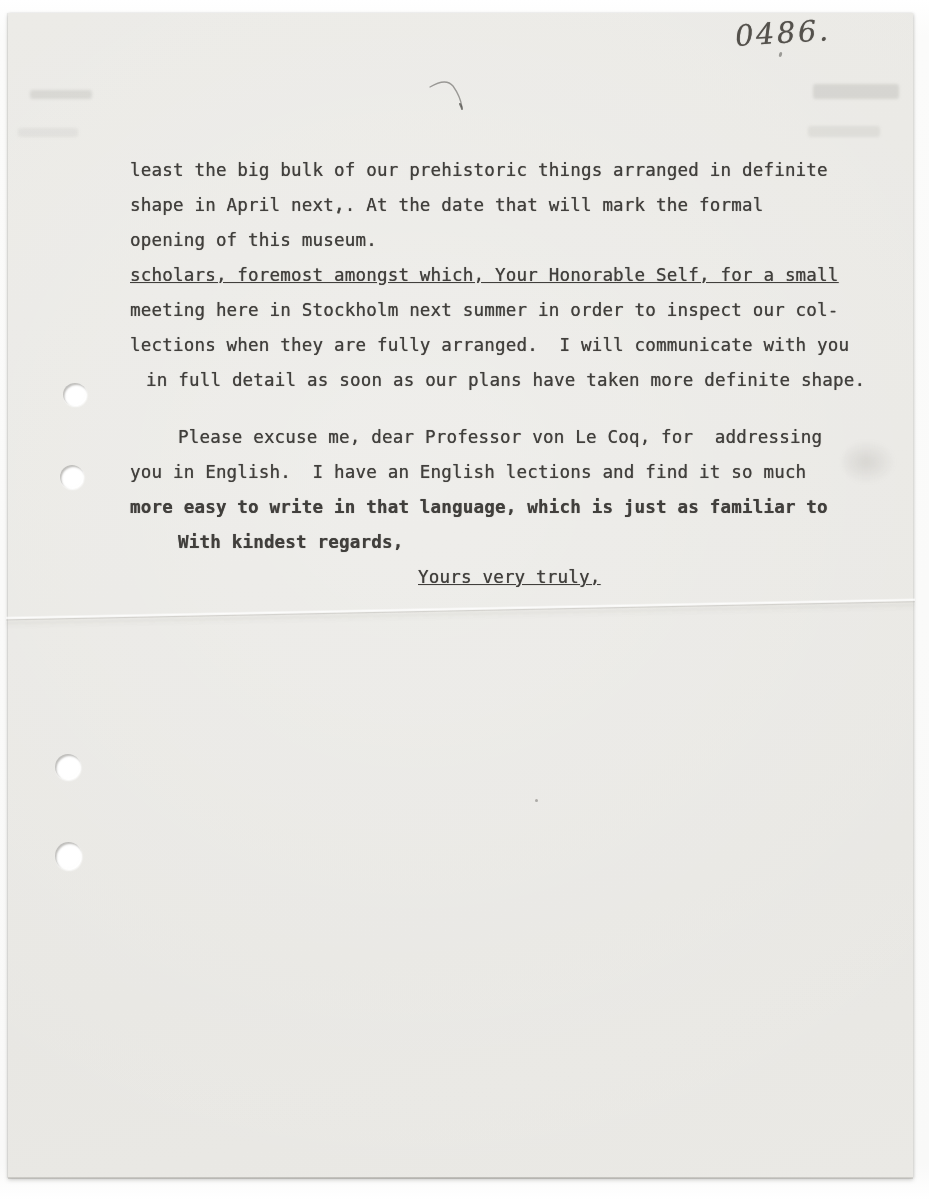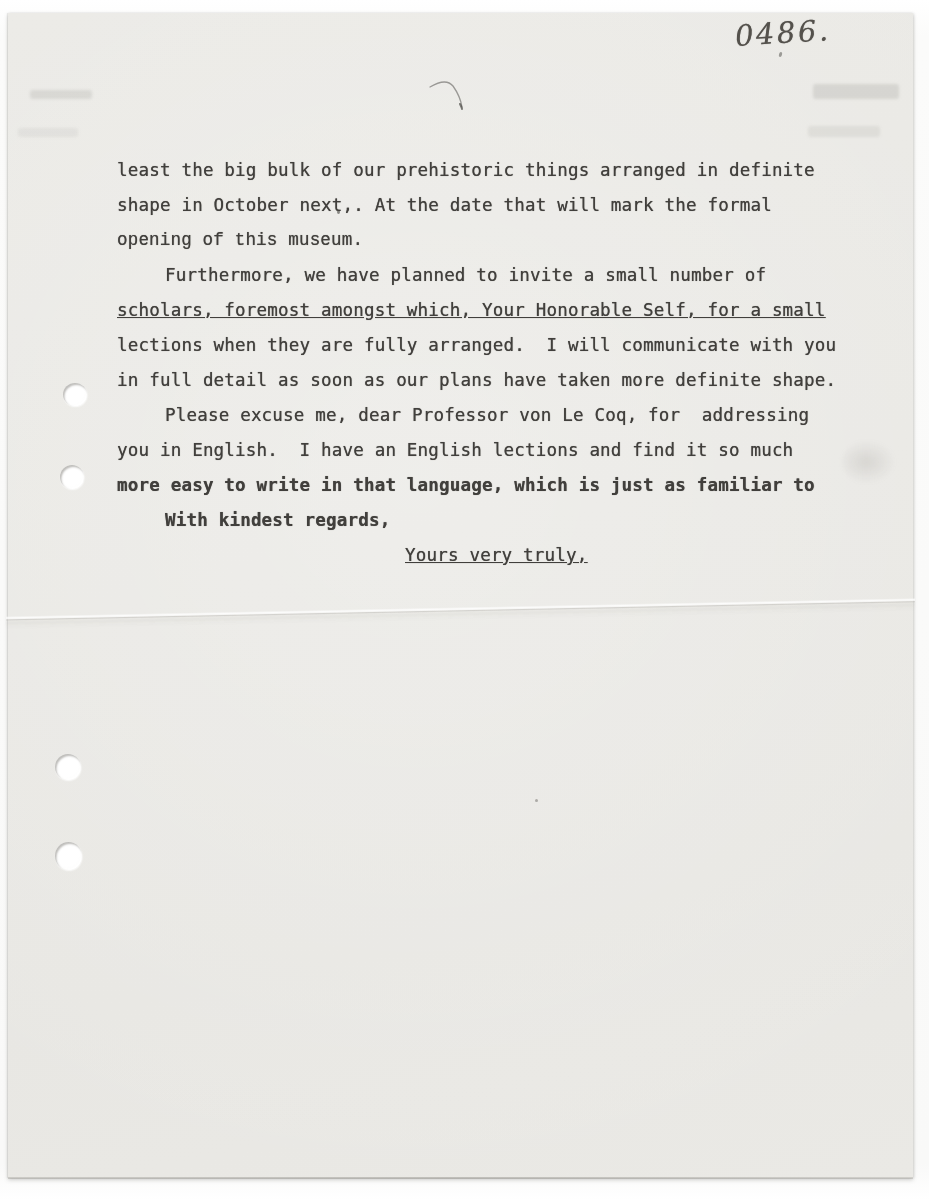--- a/index.html
+++ b/index.html
@@ -27,21 +27,21 @@
       radial-gradient(ellipse 120% 90% at 45% 40%, rgba(255,255,255,0.25), rgba(0,0,0,0) 70%),
       linear-gradient(168deg, #ebeae6 0%, #e9e8e4 45%, #e8e7e3 75%, #eae9e5 100%);
     box-shadow:
       0 2px 4px rgba(90,88,82,0.28),
       1px 0 2px rgba(90,88,82,0.12),
       -1px 0 1px rgba(90,88,82,0.10);
   }
   
   .text-block {
     position: absolute;
-    left: 109px;
+    left: 122px;
     top: 140px;
     width: 760px;
     color: #413f3c;
     font-size: 17.5px;
     line-height: 35px;
     letter-spacing: 0.2px;
     text-shadow: 0 0 0.7px rgba(62,60,56,0.75), 0.4px 0.4px 0 rgba(62,60,56,0.18);
   }
   .line {
     white-space: pre;
@@ -173,27 +173,27 @@
     <div class="pencil-mark">
       <svg width="56" height="52" viewBox="0 0 56 52">
         <path d="M10 27 C 20 21, 28 20, 33 26 C 38 33, 41 41, 42 47" fill="none" stroke="rgba(86,84,80,0.55)" stroke-width="1.3" stroke-linecap="round"></path>
         <path d="M40 44 C 41 46, 42 48, 42 49" fill="none" stroke="rgba(70,68,64,0.7)" stroke-width="2" stroke-linecap="round"></path>
       </svg>
     </div>
 
     <div class="text-block">
 
     <div class="line" style="padding-left: 0px;">least the big bulk of our prehistoric things arranged in definite</div>
-        <div class="line" style="padding-left: 0px;">shape in October next,. At the date that will mark the formal</div>
-        <div class="line" style="padding-left: 0px; font-family: Liberation Mono, monospace;">opening of this museum.</div>
-        <div class="line" style="padding-left: 48px;">Furthermore, we have planned to invite a small number of</div>
+        <div class="line" style="padding-left: 0px;">shape in April next,. At the date that will mark the formal</div>
+        <div class="line" style="padding-left: 0px;">opening of this museum.</div>
         <div class="line" style="padding-left: 0px; text-decoration: underline;">scholars, foremost amongst which, Your Honorable Self, for a small</div>
+        <div class="line" style="padding-left: 0px;">meeting here in Stockholm next summer in order to inspect our col-</div>
         <div class="line" style="padding-left: 0px;">lections when they are fully arranged.  I will communicate with you</div>
-        <div class="line" style="padding-left: 0px;">in full detail as soon as our plans have taken more definite shape.</div>
-        <div class="line" style="padding-left: 48px;">Please excuse me, dear Professor von Le Coq, for  addressing</div>
+        <div class="line" style="padding-left: 0px; margin-left: 16px;">in full detail as soon as our plans have taken more definite shape.</div>
+        <div class="line" style="padding-left: 48px; margin-top: 22px;">Please excuse me, dear Professor von Le Coq, for  addressing</div>
         <div class="line" style="padding-left: 0px;">you in English.  I have an English lections and find it so much</div>
         <div class="line" style="padding-left: 0px; font-weight: bold;">more easy to write in that language, which is just as familiar to</div>
         <div class="line" style="padding-left: 48px; font-weight: bold;">With kindest regards,</div>
         <div class="line" style="padding-left: 288px; text-decoration: underline;">Yours very truly,</div>
       </div>
 
     <div class="ink-speck"></div>
     <div class="bottom-speck"></div>
 
     <div class="hole hole-1"></div>

